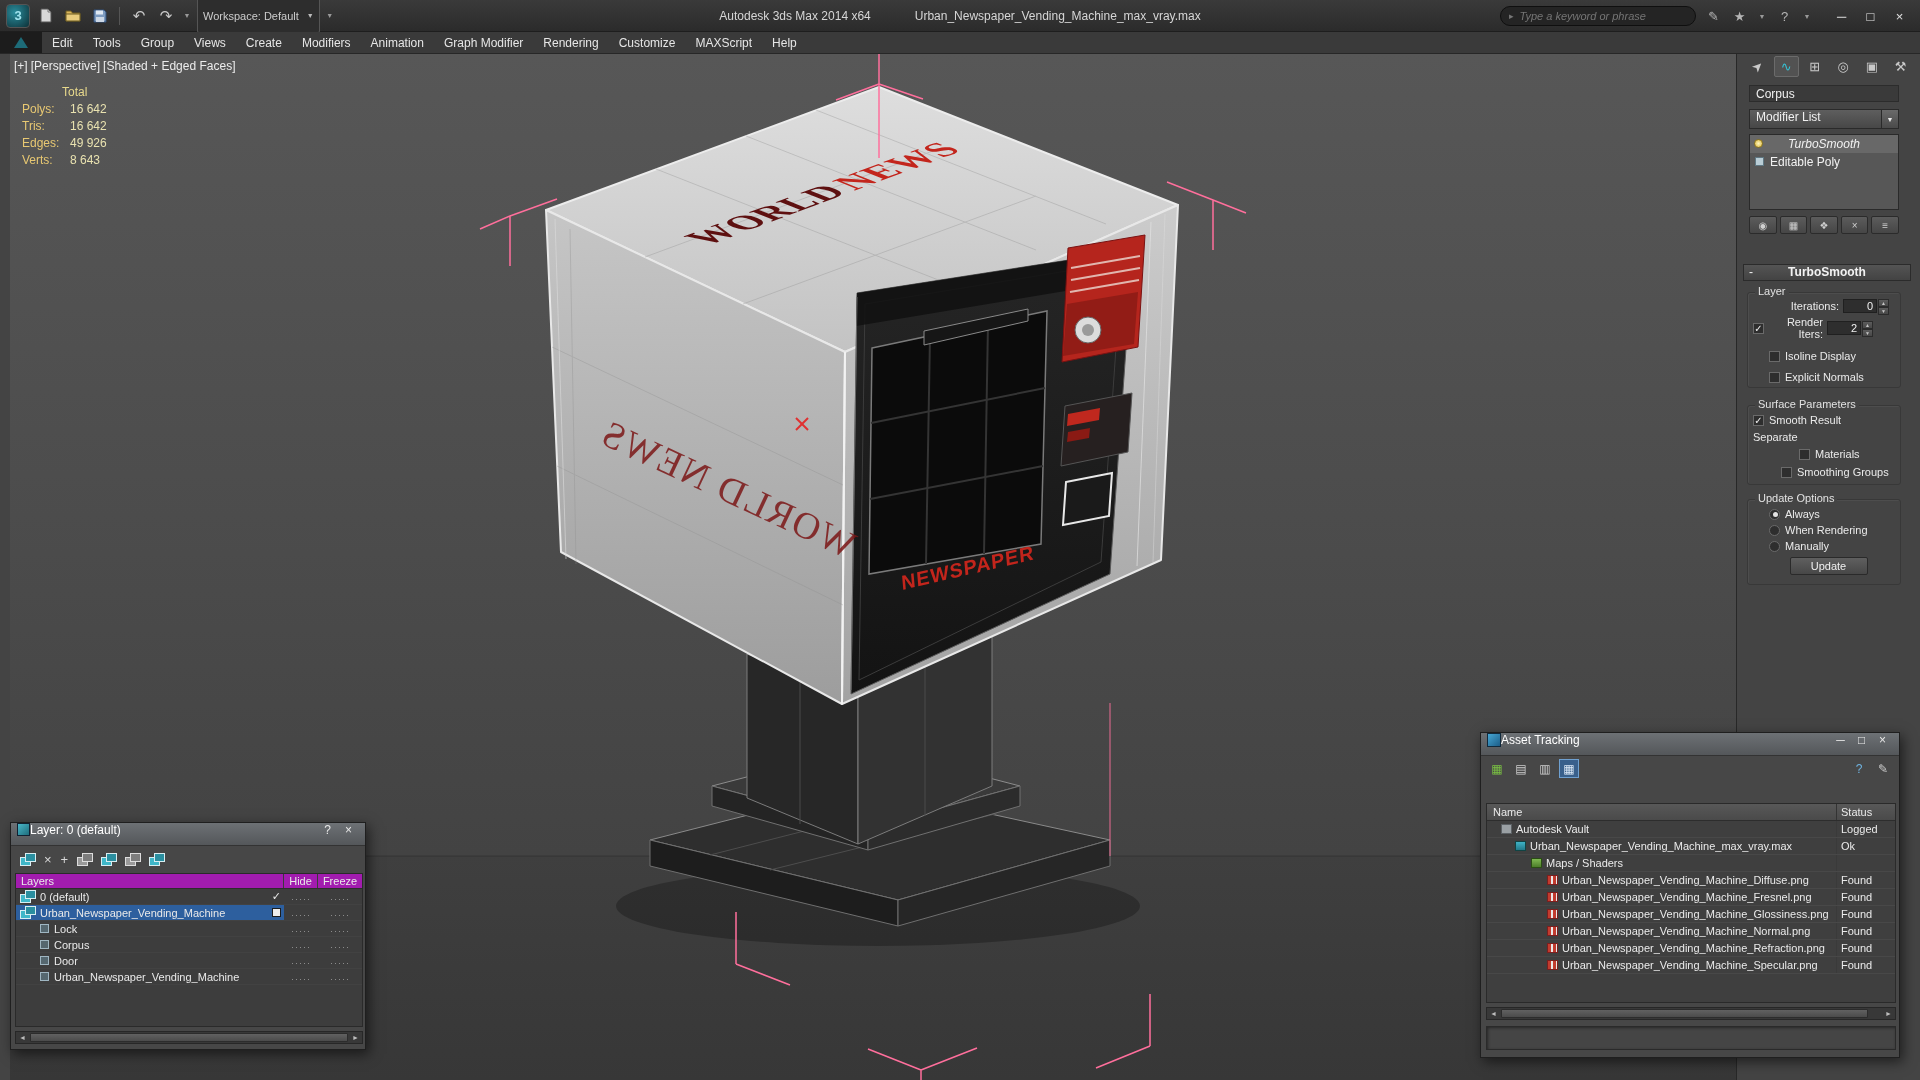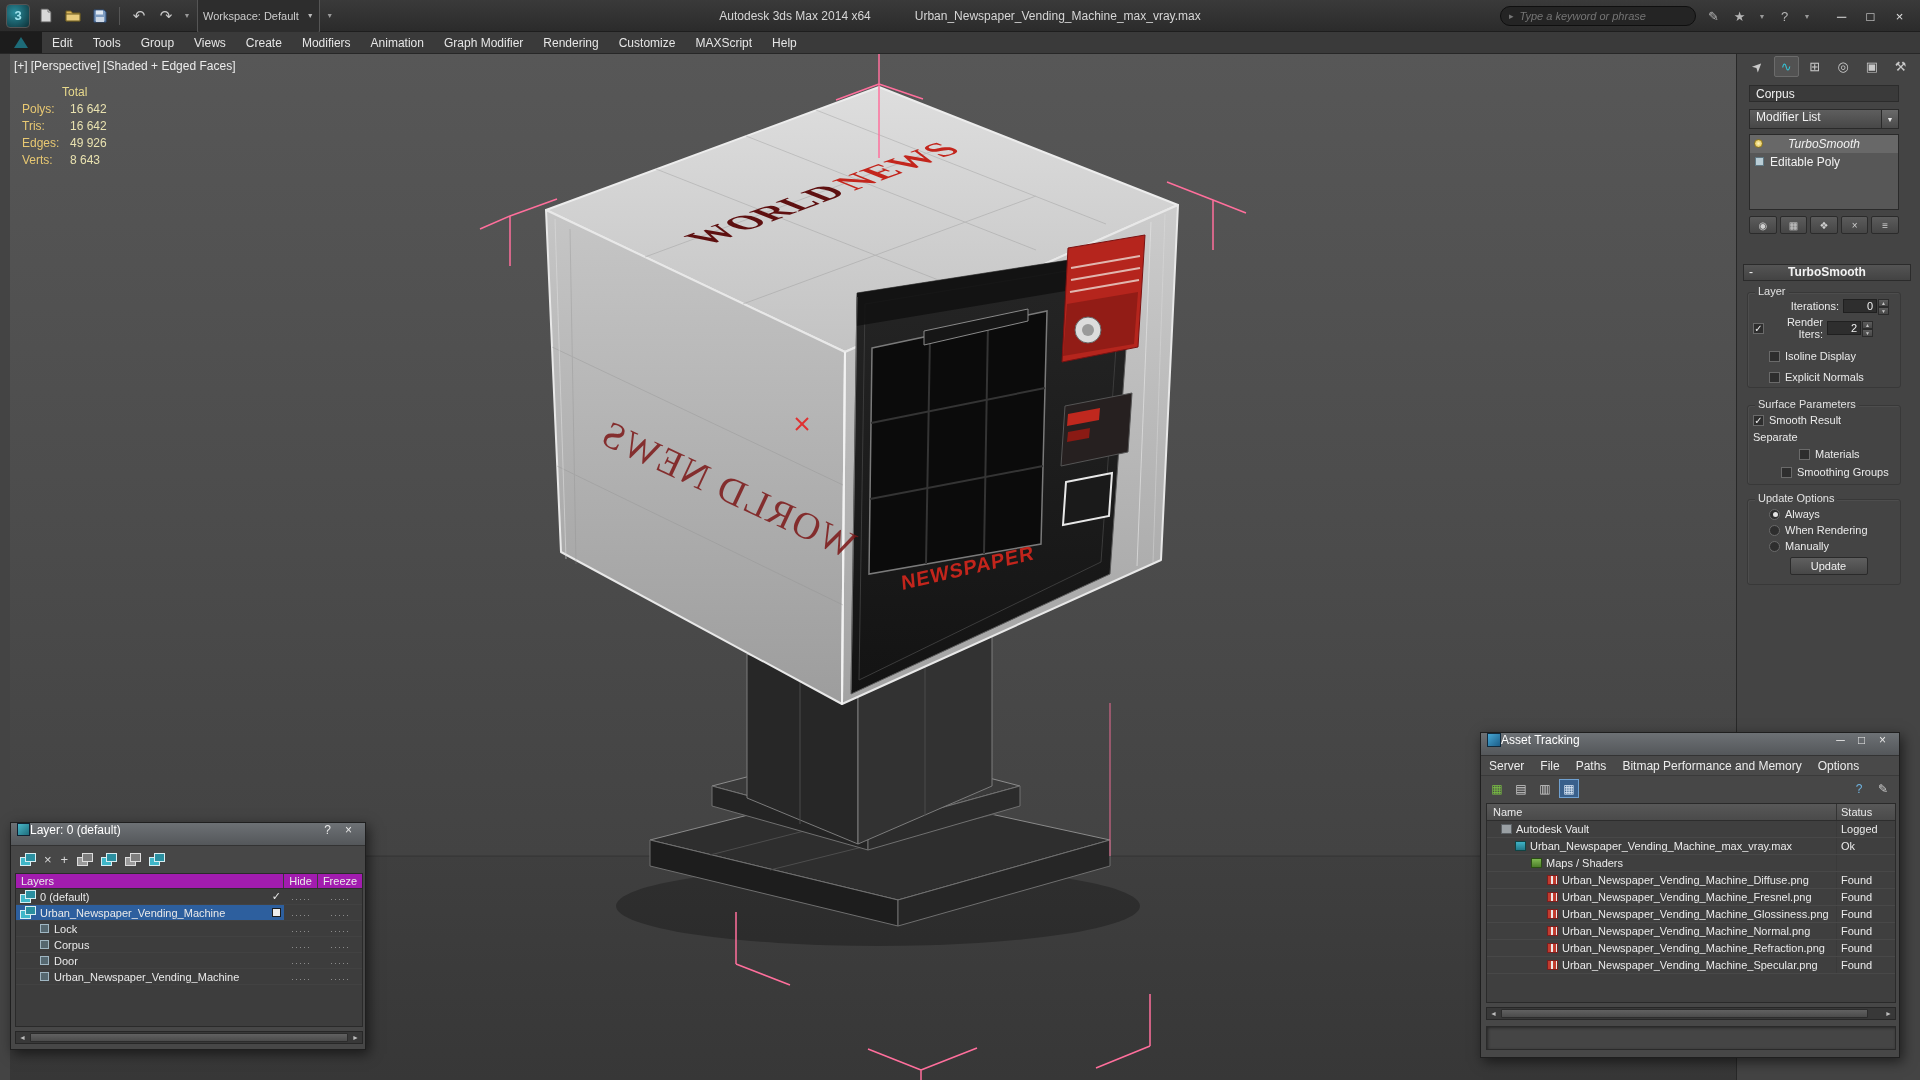--- a/index.html
+++ b/index.html
@@ -590,27 +590,20 @@
 
 <div class="fwin assetwin">
   <div class="fw-title">
     <span class="aw-ico"></span>
     <span>Asset Tracking</span>
     <span class="sp"></span>
     <span class="fw-btn">─</span>
     <span class="fw-btn">□</span>
     <span class="fw-btn">×</span>
   </div>
-  <div class="aw-menu">
-    <span>Server</span>
-    <span>File</span>
-    <span>Paths</span>
-    <span>Bitmap Performance and Memory</span>
-    <span>Options</span>
-  </div>
   <div class="aw-toolbar">
     <span class="aw-tb green">▦</span>
     <span class="aw-tb">▤</span>
     <span class="aw-tb">▥</span>
     <span class="aw-tb hl">▦</span>
     <span class="aw-right">
       <span class="aw-tb blue">?</span>
       <span class="aw-tb">✎</span>
     </span>
   </div>

